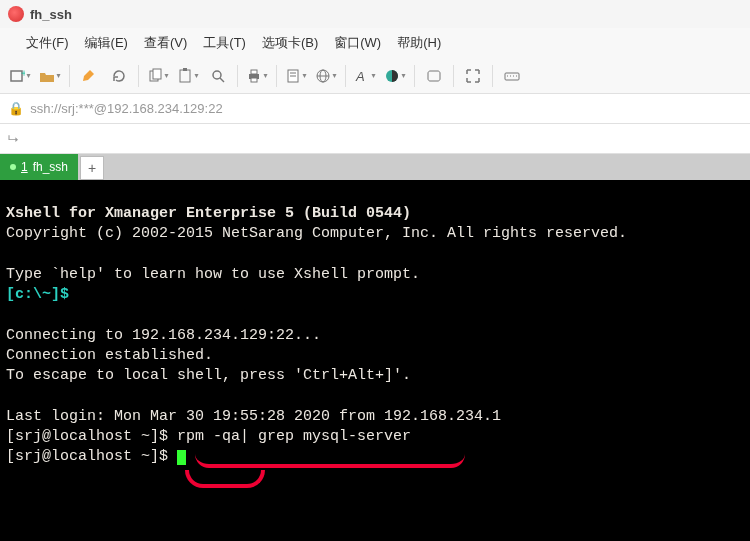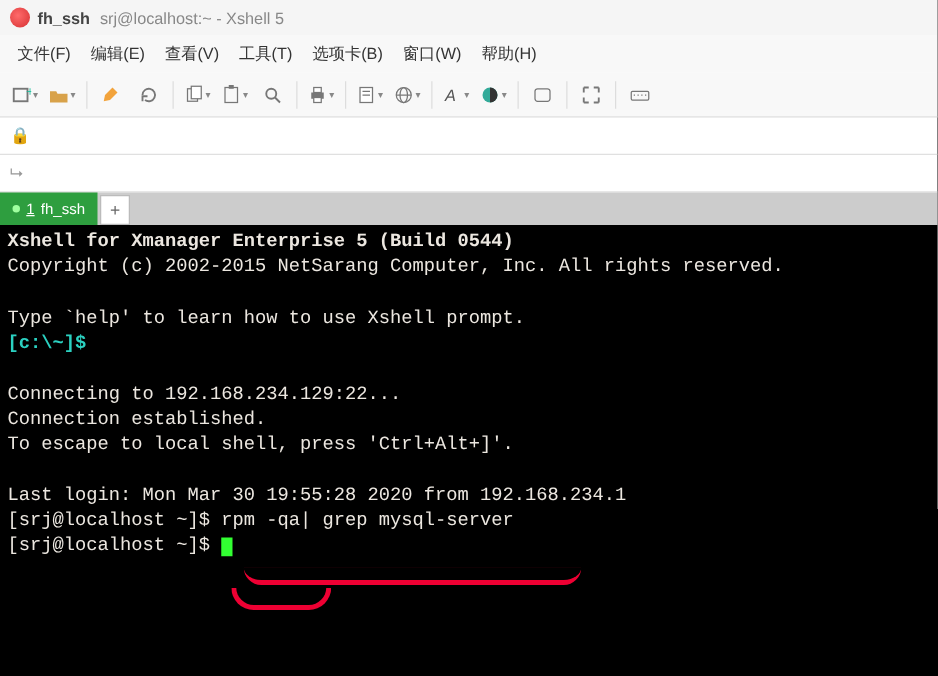--- a/index.html
+++ b/index.html
@@ -22,21 +22,21 @@
       width: 16px; height: 16px;
       background: radial-gradient(circle at 40% 40%, #ff6b6b, #d63031);
       border-radius: 50%;
       margin-right: 6px;
     }
     .titlebar .session-name { font-weight: bold; color: #444; margin-right: 8px; }
     .titlebar .title-rest { color: #888; }
     .menubar {
       display: flex;
       gap: 4px;
-      padding: 4px 8px;
+      padding: 4px 20px;
       background: #f8f8f8;
       height: 30px;
       align-items: flex-start;
     }
     .menubar .menu-item {
       padding: 2px 6px;
       color: #333;
       cursor: pointer;
     }
     .toolbar {
@@ -108,21 +108,21 @@
       margin-left: 2px;
       cursor: pointer;
       color: #666;
       font-size: 14px;
     }
     .terminal {
       background: #000;
       color: #ece7e0;
       font-family: "Consolas", "Courier New", monospace;
       font-size: 15px;
-      padding: 4px 6px;
+      padding: 24px 6px;
       line-height: 1.35;
       height: calc(541px - 28px - 30px - 36px - 30px - 30px - 26px);
       white-space: pre;
       overflow: hidden;
       position: relative;
     }
     .term-cyan { color: #2bd1c1; }
     .term-bold { font-weight: 600; }
     .cursor {
       display: inline-block;
@@ -139,21 +139,20 @@
     .annot1 { left: 195px; top: 454px; width: 270px; height: 14px; }
     .annot2 { left: 185px; top: 470px; width: 80px; height: 18px;
       border: 4px solid #e03; border-top: none; border-radius: 0 0 40px 40px; }
   </style>
 </head>
 <body>
 
 <div class="titlebar">
   <span class="app-icon"></span>
   <span class="session-name">fh_ssh</span>
-  <span class="title-rest">srj@localhost:~ - Xshell 5</span>
 </div>
 
 <div class="menubar">
   <span class="menu-item">文件(F)</span>
   <span class="menu-item">编辑(E)</span>
   <span class="menu-item">查看(V)</span>
   <span class="menu-item">工具(T)</span>
   <span class="menu-item">选项卡(B)</span>
   <span class="menu-item">窗口(W)</span>
   <span class="menu-item">帮助(H)</span>
@@ -256,20 +255,21 @@
         <line x1="3" y1="8" x2="4" y2="8" stroke="#777"></line>
         <line x1="6" y1="8" x2="7" y2="8" stroke="#777"></line>
         <line x1="9" y1="8" x2="10" y2="8" stroke="#777"></line>
         <line x1="12" y1="8" x2="13" y2="8" stroke="#777"></line>
       </svg>
     </span>
 </div>
 
 <div class="addressbar">
   <span class="lock-ico">🔒</span>
+  <span>ssh://srj:***@192.168.234.129:22</span>
 </div>
 
 <div class="infobar">
   <span class="arrow-ico">⮡</span>
 </div>
 
 <div class="tabbar">
   <div class="tab">
     <span class="dot"></span>
     <span class="num">1</span>

